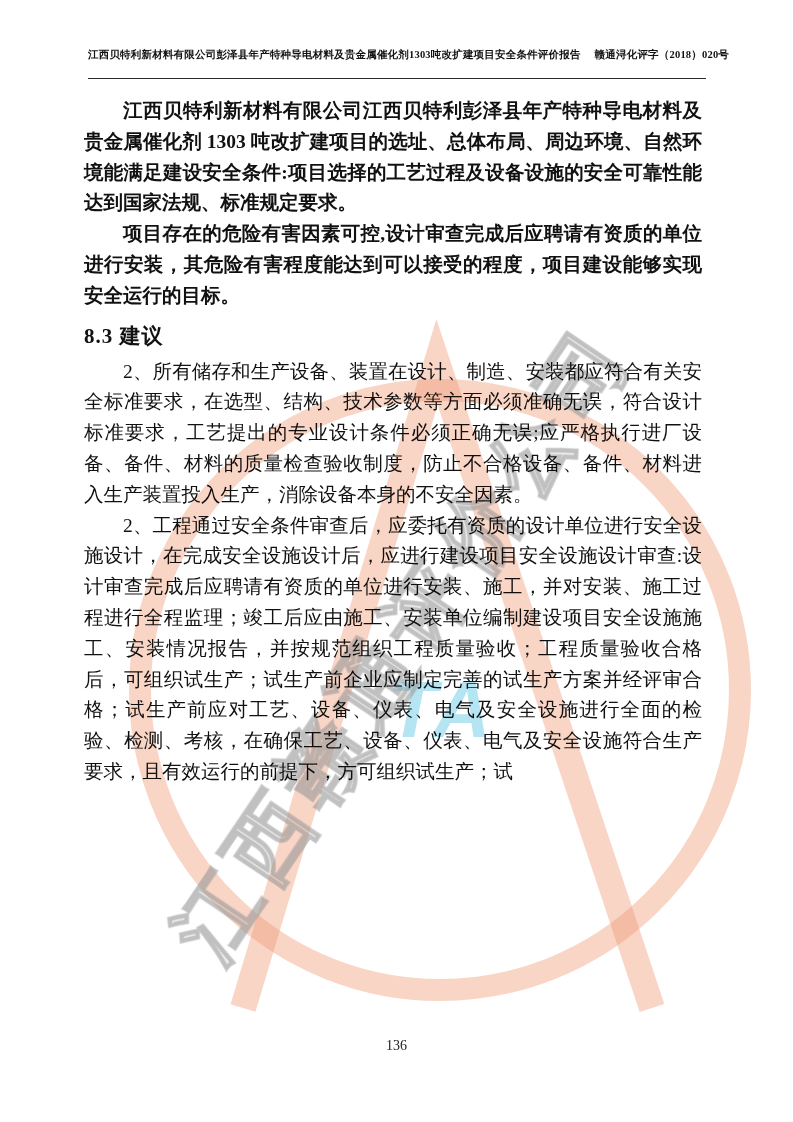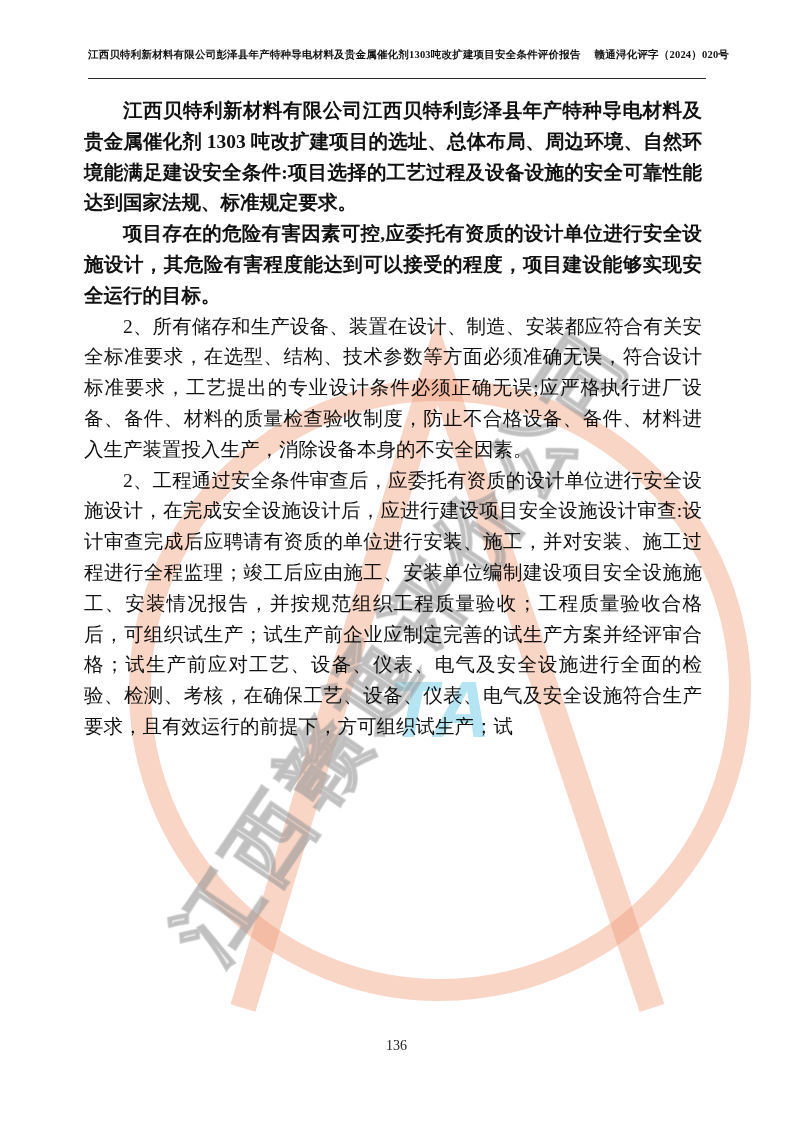--- a/index.html
+++ b/index.html
@@ -64,26 +64,27 @@
     filter:blur(0.5px);
   }
 </style>
 </head>
 <body>
 
 <div class="page">
 
   <div class="header">
     <span class="title">江西贝特利新材料有限公司彭泽县年产特种导电材料及贵金属催化剂1303吨改扩建项目安全条件评价报告</span>
-    <span class="doc-no">赣通浔化评字（2024）020号</span>
+    <span class="doc-no">赣通浔化评字（2018）020号</span>
   </div>
 
   <div class="content">
     <p class="lead">江西贝特利新材料有限公司江西贝特利彭泽县年产特种导电材料及贵金属催化剂 1303 吨改扩建项目的选址、总体布局、周边环境、自然环境能满足建设安全条件:项目选择的工艺过程及设备设施的安全可靠性能达到国家法规、标准规定要求。</p>
-    <p class="lead">项目存在的危险有害因素可控,应委托有资质的设计单位进行安全设施设计，其危险有害程度能达到可以接受的程度，项目建设能够实现安全运行的目标。</p>
+    <p class="lead">项目存在的危险有害因素可控,设计审查完成后应聘请有资质的单位进行安装，其危险有害程度能达到可以接受的程度，项目建设能够实现安全运行的目标。</p>
+    <h2>8.3  建议</h2>
     <p>2、所有储存和生产设备、装置在设计、制造、安装都应符合有关安全标准要求，在选型、结构、技术参数等方面必须准确无误，符合设计标准要求，工艺提出的专业设计条件必须正确无误;应严格执行进厂设备、备件、材料的质量检查验收制度，防止不合格设备、备件、材料进入生产装置投入生产，消除设备本身的不安全因素。</p>
     <p>2、工程通过安全条件审查后，应委托有资质的设计单位进行安全设施设计，在完成安全设施设计后，应进行建设项目安全设施设计审查:设计审查完成后应聘请有资质的单位进行安装、施工，并对安装、施工过程进行全程监理；竣工后应由施工、安装单位编制建设项目安全设施施工、安装情况报告，并按规范组织工程质量验收；工程质量验收合格后，可组织试生产；试生产前企业应制定完善的试生产方案并经评审合格；试生产前应对工艺、设备、仪表、电气及安全设施进行全面的检验、检测、考核，在确保工艺、设备、仪表、电气及安全设施符合生产要求，且有效运行的前提下，方可组织试生产；试</p>
   </div>
 
   <div class="page-number">136</div>
 
   <div class="watermark" aria-hidden="true">
     <svg class="wm-logo" width="793" height="1122" viewBox="0 0 793 1122">
       <circle cx="440" cy="690" r="300" fill="none" stroke="#f09a78" stroke-width="22" opacity="0.42"></circle>
       <path d="M 243 1008 L 437 362 L 652 1008" fill="none" stroke="#f09a78" stroke-width="26" opacity="0.42" stroke-linejoin="miter"></path>

